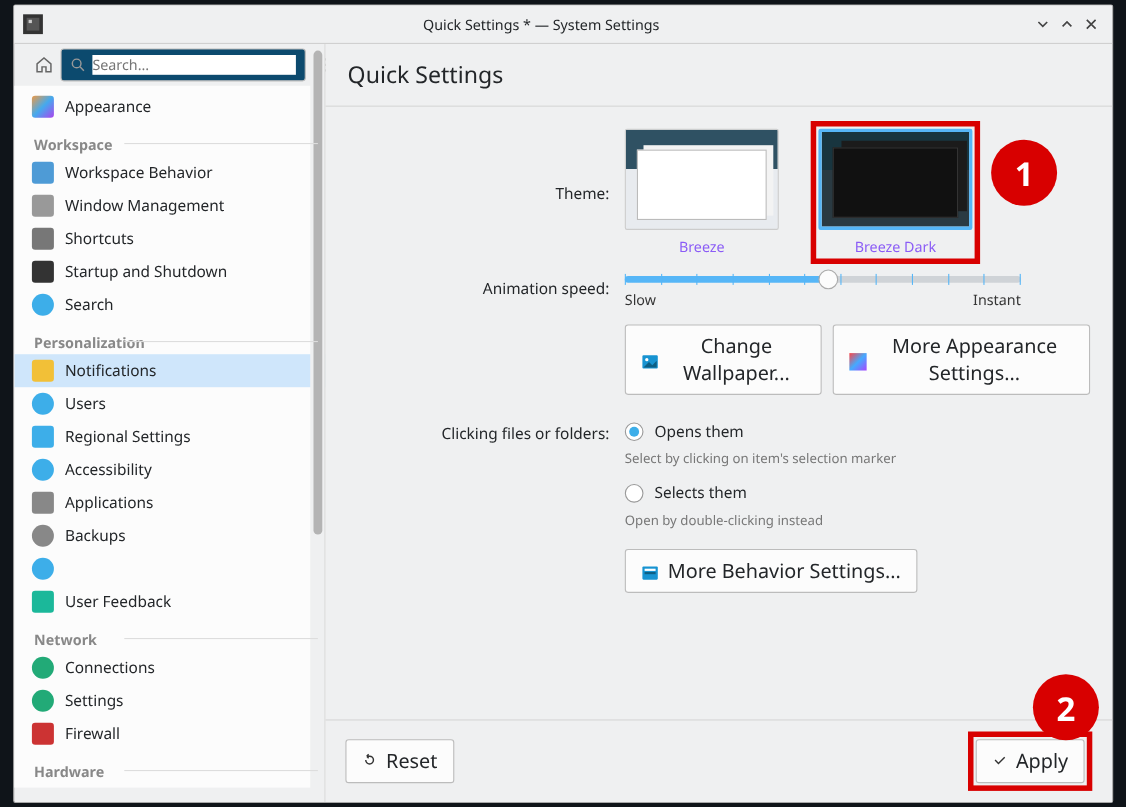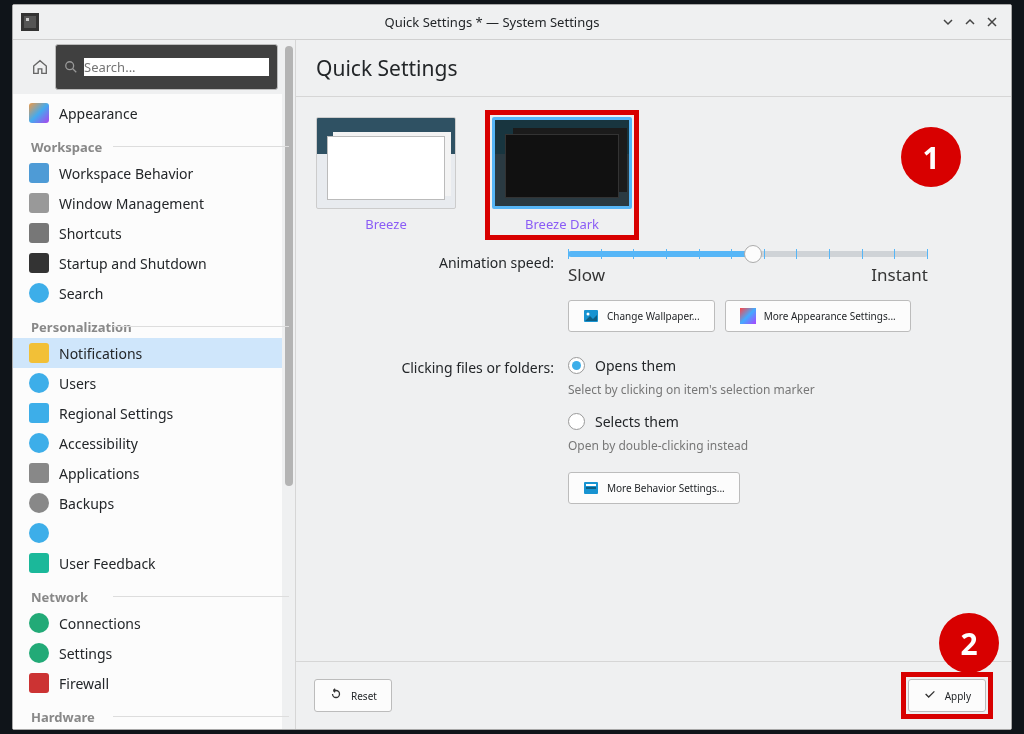--- a/index.html
+++ b/index.html
@@ -5,21 +5,21 @@
   * { box-sizing: border-box; margin: 0; padding: 0; font-family: "Noto Sans", "Segoe UI", Arial, sans-serif; }
   body { width: 1024px; height: 734px; background: #0f1419; overflow: hidden; position: relative; }
   .window { position: absolute; top: 4px; left: 12px; right: 12px; bottom: 4px; background: #eff0f1; border: 1px solid #a8a8a8; border-radius: 2px; display: flex; flex-direction: column; }
   .titlebar { height: 35px; display: flex; align-items: center; background: #eff0f1; border-bottom: 1px solid #d0d0d0; padding: 0 8px; }
   .titlebar-icon { width: 18px; height: 18px; background: #333; margin-right: 8px; display: flex; align-items:center; justify-content:center;}
   .titlebar-title { flex: 1; text-align: center; font-size: 13px; color: #232629; }
   .titlebar-btn { width: 22px; height: 22px; display: flex; align-items: center; justify-content: center; color: #444; cursor: pointer; }
   .window-body { flex: 1; display: flex; min-height: 0; flex-direction: column; }
   .toolbar-row { display:flex; align-items:center; padding: 4px 10px 4px 18px; gap: 6px;}
   .home-icon { width:20px;height:20px;display:flex;align-items:center;justify-content:center;color:#555;cursor:pointer;}
-  .search-box { flex: 0 0 200px; height: 46px; border: 1px solid #bcbcbc; border-radius: 3px; background: #404040; display: flex; align-items: center; padding: 0 8px; color: #888; font-size: 13px; gap:6px;}
+  .search-box { flex: 0 0 200px; height: 30px; border: 1px solid #bcbcbc; border-radius: 3px; background: #0c4a6e; display: flex; align-items: center; padding: 0 8px; color: #888; font-size: 13px; gap:6px;}
   .search-box input { border:none; outline:none; flex:1; font-size:13px;}
   .menu-icon { margin-left:auto; width:26px;height:26px;display:flex;align-items:center;justify-content:center;cursor:pointer;color:#333;}
   .main-row { flex:1; display:flex; min-height:0;}
   .sidebar { width: 296px; background: #fcfcfc; border-right: 6px solid #15803d; overflow-y: auto; padding: 4px 0 4px 0; }
   .sb-item { display:flex; align-items:center; padding: 5px 10px 5px 16px; font-size: 14px; color:#232629; cursor:pointer; gap:10px; height:30px;}
   .sb-item.selected { background: #cfe6fb; }
   .sb-icon { width:20px;height:20px;flex-shrink:0;border-radius:3px;display:flex;align-items:center;justify-content:center;font-size:12px;}
   .sb-label { flex:1; white-space:nowrap; overflow:hidden; text-overflow:ellipsis;}
   .sb-chevron { color:#888; font-size:12px;}
   .sb-section { padding: 10px 14px 2px 18px; font-size:13px; color:#888; font-weight:bold; position:relative;}
@@ -40,22 +40,22 @@
   .theme-thumb.light::after { content:""; position:absolute; top:18px; left:10px; right:10px; bottom:8px; background:#fff; border:1px solid #bbb; box-shadow: 6px -4px 0 #f3f3f3;}
   .theme-thumb.dark { background: linear-gradient(180deg,#18353f 0%,#18353f 40%,#2a3a42 40%,#2a3a42 100%); border:3px solid #56b6f7; position:relative;}
   .theme-thumb.dark::after { content:""; position:absolute; top:14px; left:10px; right:10px; bottom:8px; background:#111; border:1px solid #333; box-shadow: 8px -6px 0 #1b1b1b;}
   .theme-name { font-size:13px; color:#8b5cf6;}
   .selected-box { border: 5px solid #d80000; padding: 2px; margin:-7px;}
   .slider-wrap { position:relative; padding-top:4px;}
   .slider-track { width: 360px; height:6px; background: linear-gradient(90deg,#56b6f7 0%,#56b6f7 50%,#cfd3d7 50%,#cfd3d7 100%); border-radius:3px; position:relative; margin-bottom:6px;}
   .slider-ticks { position:absolute; top:-2px; left:0; right:0; display:flex; justify-content:space-between;}
   .slider-ticks span { width:1px;height:10px; background:#56b6f7;}
   .slider-thumb { position:absolute; top:-6px; left:176px; width:18px;height:18px;border-radius:50%;background:#fcfcfc;border:1px solid #aaa;}
-  .slider-labels { display:flex; justify-content:space-between; width:360px; font-size:17px; color:#353535;}
-  .btn { display:inline-flex; align-items:center; gap:8px; padding: 7px 14px; background:#fcfcfc; border:1px solid #bcbcbc; border-radius:3px; font-size:10px; color:#232629; cursor:pointer;}
+  .slider-labels { display:flex; justify-content:space-between; width:360px; font-size:13px; color:#353535;}
+  .btn { display:inline-flex; align-items:center; gap:8px; padding: 7px 14px; background:#fcfcfc; border:1px solid #bcbcbc; border-radius:3px; font-size:18px; color:#232629; cursor:pointer;}
   .btn-row { display:flex; gap: 10px;}
   .btn-icon { width:16px;height:16px;}
   .radio-row { display:flex; align-items:center; gap:10px; font-size:14px; color:#232629; padding: 4px 0;}
   .radio { width:17px;height:17px;border-radius:50%;border:1px solid #999;display:flex;align-items:center;justify-content:center;background:#fff;}
   .radio.checked::after { content:""; width:9px;height:9px;border-radius:50%;background:#3daee9;}
   .hint { font-size:12px; color:#777; padding:2px 0 10px 0;}
   .footer { display:flex; padding: 10px 18px; border-top:1px solid #d6d6d6; align-items:center;}
   .footer .spacer { flex:1;}
   .callout-circle { position:absolute; width:60px;height:60px;border-radius:50%;background:#d80000;color:#fff;display:flex;align-items:center;justify-content:center;font-size:30px;font-weight:bold;}
   .apply-box { border: 5px solid #d80000; padding: 2px; display:inline-block;}
@@ -235,20 +235,21 @@
         <div class="scrollbar-thumb"></div>
       </div>
 
       <div class="content">
         <div class="page-header">
           <div class="page-title">Quick Settings</div>
         </div>
         <div class="page-body">
 
           <div class="form-row">
+            <div class="form-label" style="padding-top:50px;">Theme:</div>
             <div class="form-field">
               <div class="theme-row">
                 <div class="theme-card">
                   <div class="theme-thumb light"></div>
                   <div class="theme-name">Breeze</div>
                 </div>
                 <div class="selected-box" style="position:relative;">
                   <div class="theme-card">
                     <div class="theme-thumb dark"></div>
                     <div class="theme-name">Breeze Dark</div>

